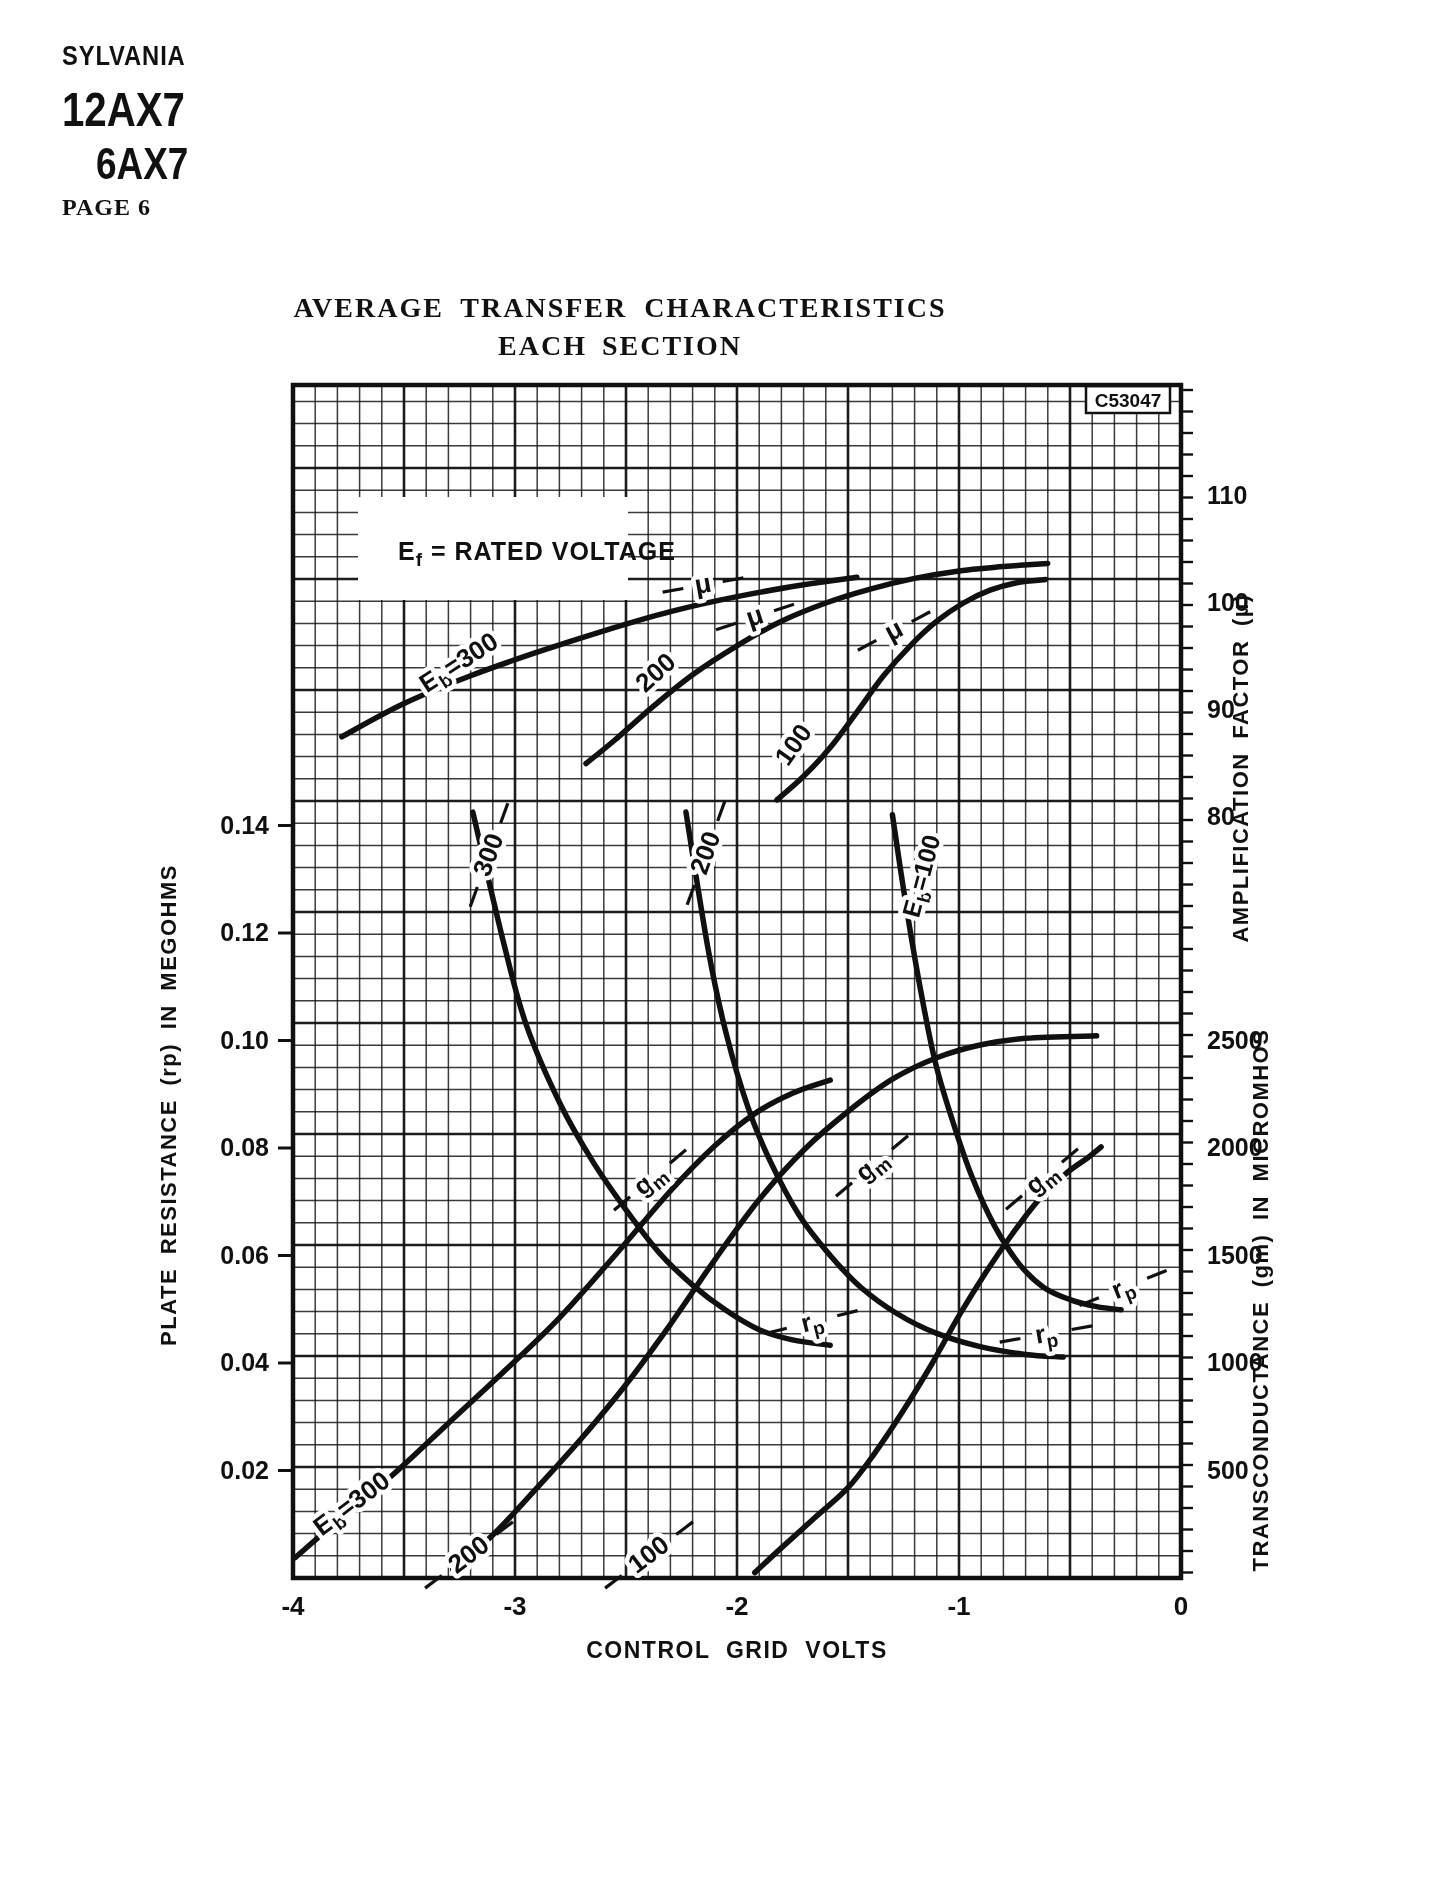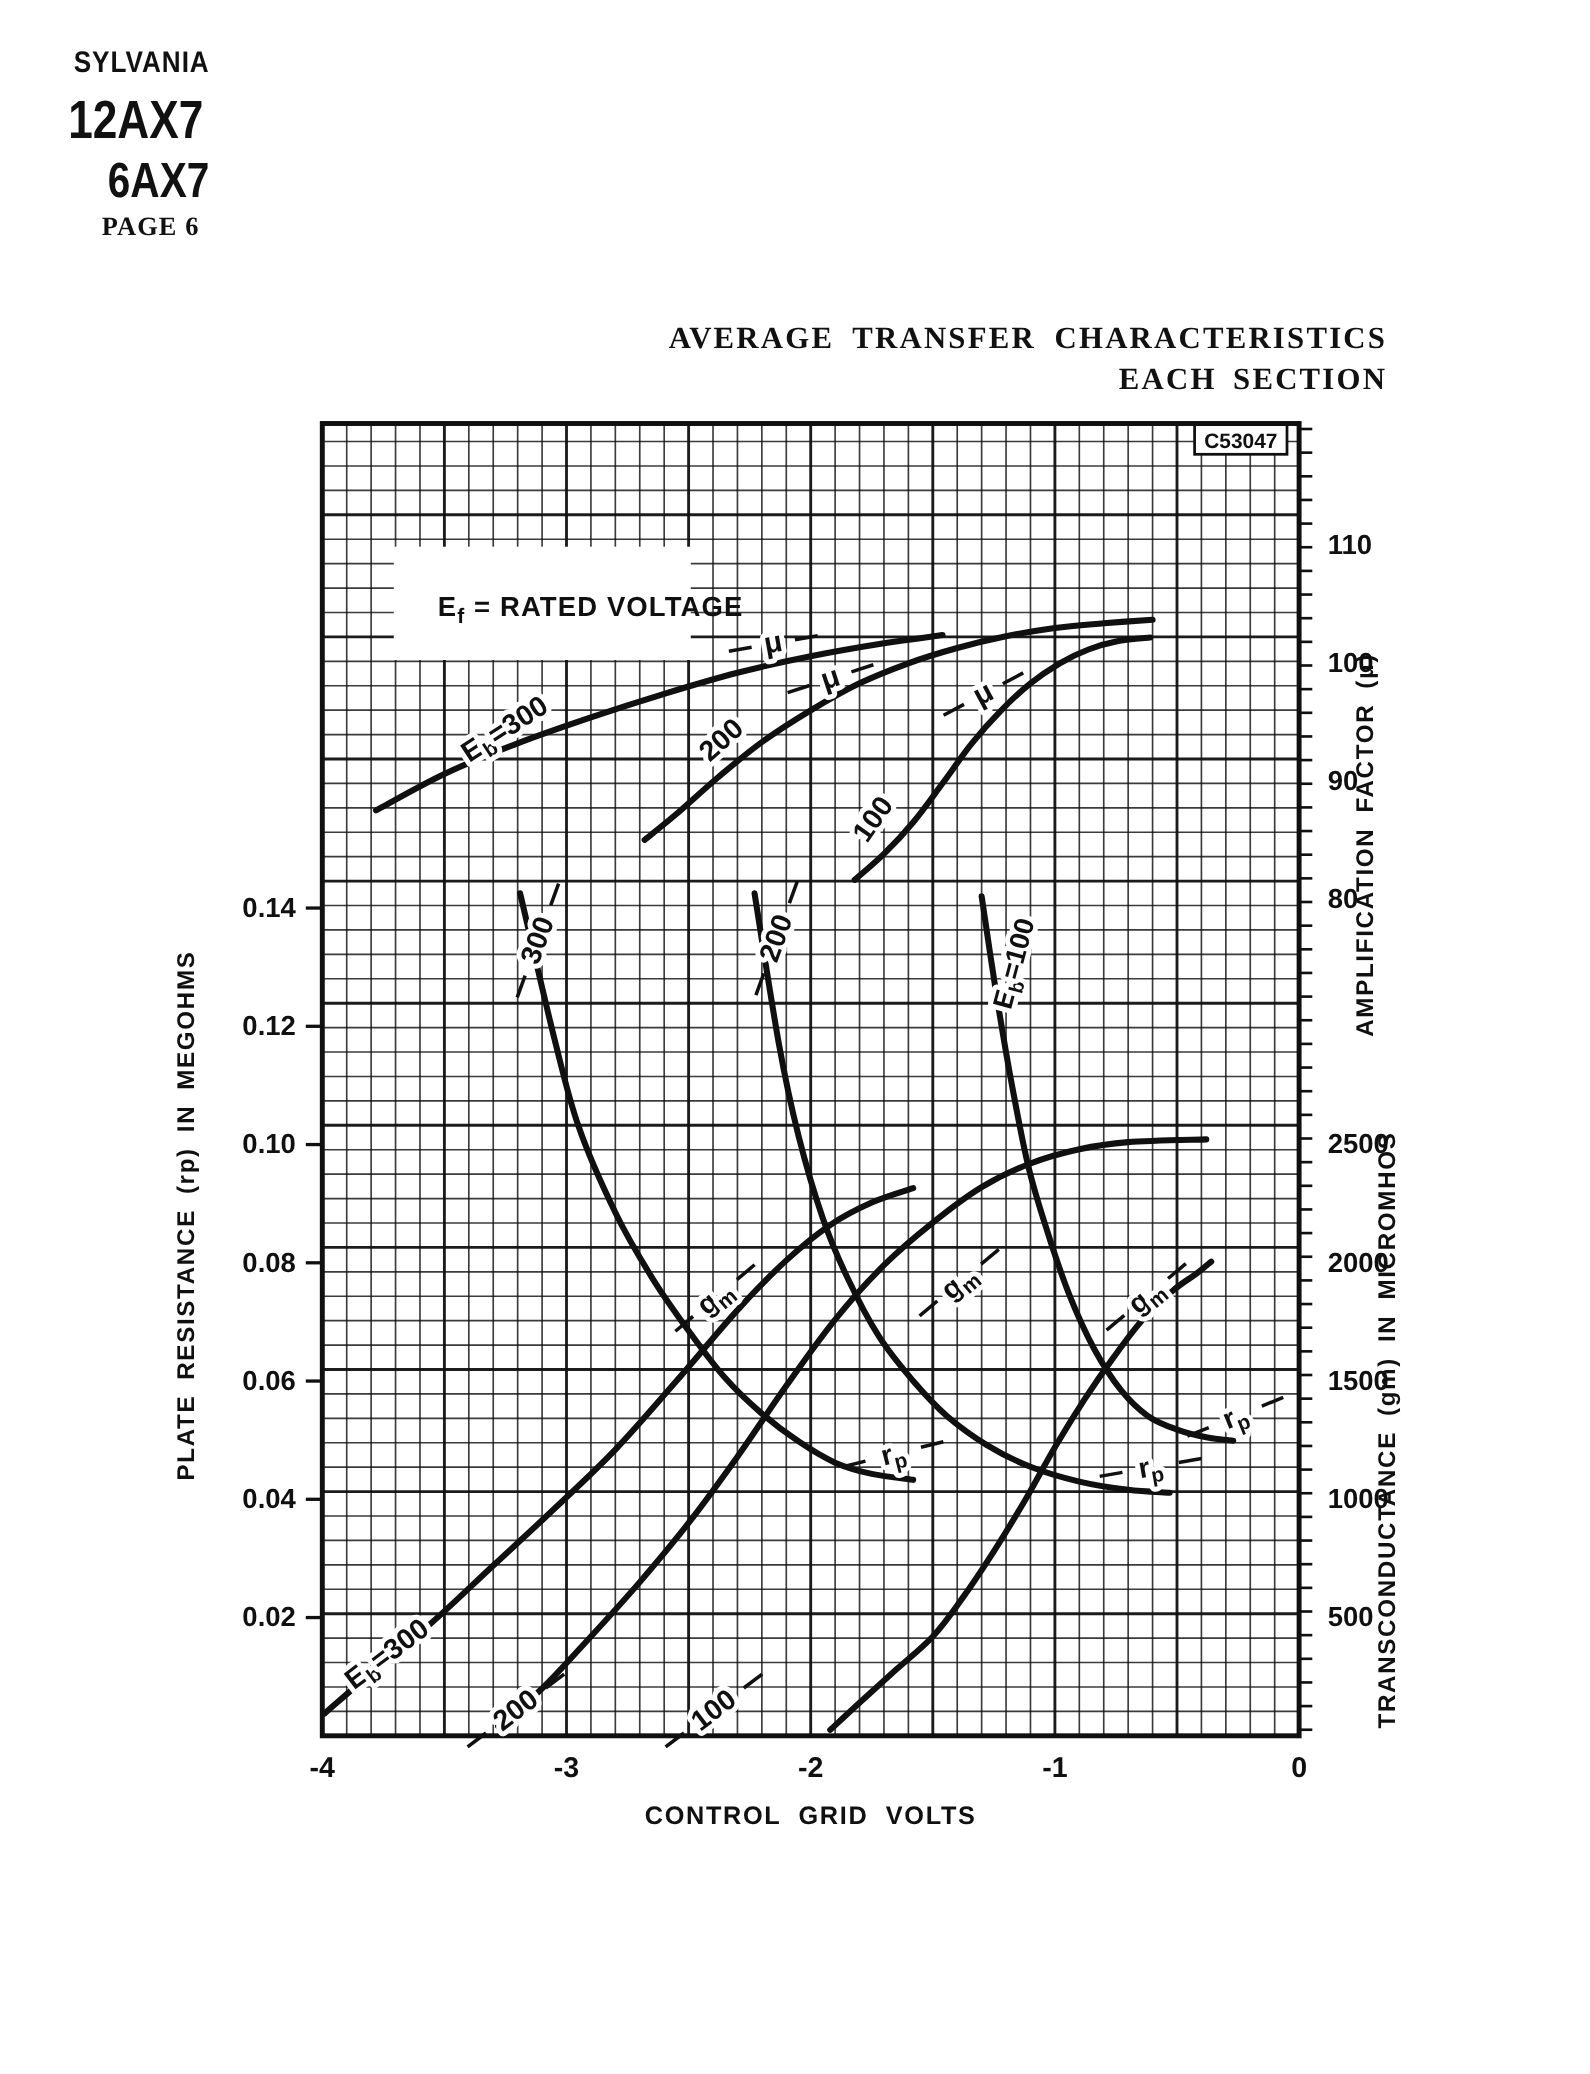--- a/index.html
+++ b/index.html
@@ -3,23 +3,23 @@
 <meta charset="utf-8">
 <style>
   html,body{margin:0;padding:0;background:#e8e8e4;}
   #page{position:relative;width:1445px;height:1885px;background:#ffffff;color:#111;
         font-family:"Liberation Sans",sans-serif;overflow:hidden;}
   #brand{position:absolute;left:62px;top:42px;line-height:1;}
   #brand .sylvania{font-size:27px;font-weight:bold;letter-spacing:1px;display:inline-block;transform:scaleX(.88);transform-origin:left;}
   #brand .model1{font-size:49px;font-weight:bold;margin-top:14px;display:inline-block;transform:scaleX(.82);transform-origin:left;}
   #brand .model2{font-size:45px;font-weight:bold;margin-top:4px;margin-left:34px;display:inline-block;transform:scaleX(.82);transform-origin:left;}
   #brand .pagelabel{font-family:"Liberation Serif",serif;font-size:24px;font-weight:bold;margin-top:8px;letter-spacing:1px;}
-  #brand > div{line-height:1.05;text-align:center;}
-  #chart-title{position:absolute;left:0;top:292px;width:1240px;text-align:right;
-               font-family:"Liberation Serif",serif;font-weight:bold;margin-left:21px;}
+  #brand > div{line-height:1.05;}
+  #chart-title{position:absolute;left:0;top:292px;width:1240px;text-align:center;
+               font-family:"Liberation Serif",serif;font-weight:bold;}
   #chart-title .t1{font-size:28px;letter-spacing:2px;word-spacing:8px;}
   #chart-title .t2{font-size:28px;letter-spacing:2px;word-spacing:6px;margin-top:6px;}
   svg text{font-family:"Liberation Sans",sans-serif;}
 </style>
 </head>
 <body>
 
 <div id="page">
   <div id="brand">
     <div><span class="sylvania">SYLVANIA</span></div>

